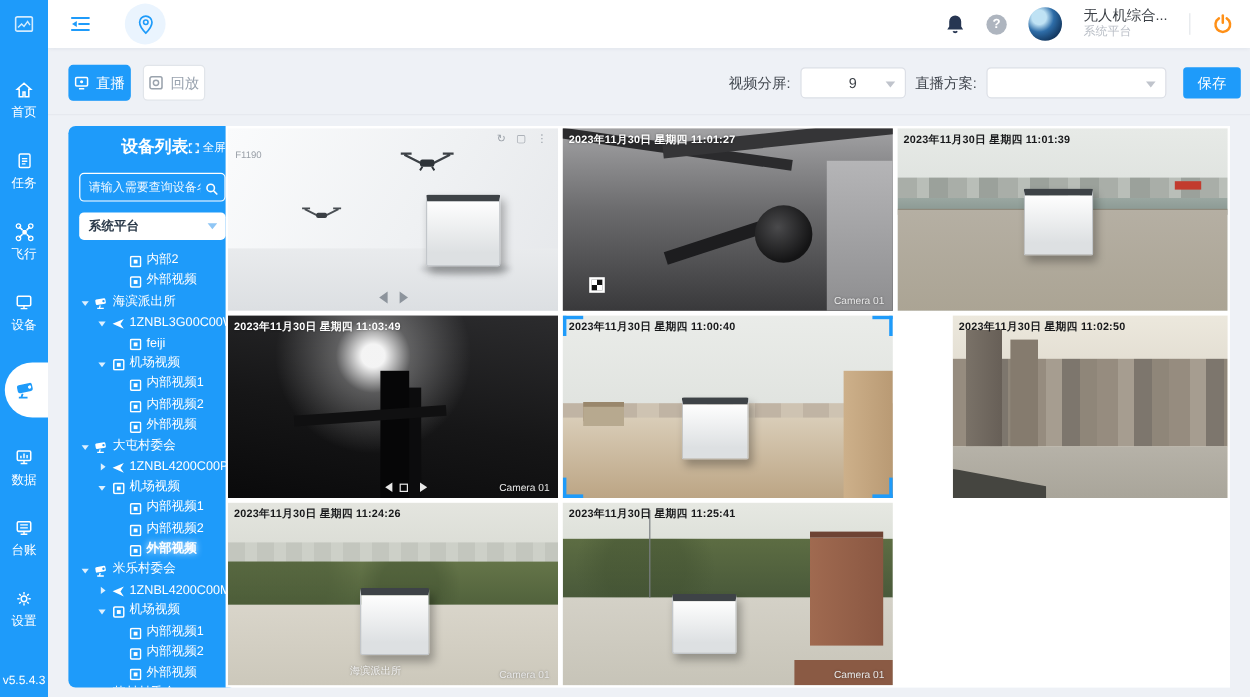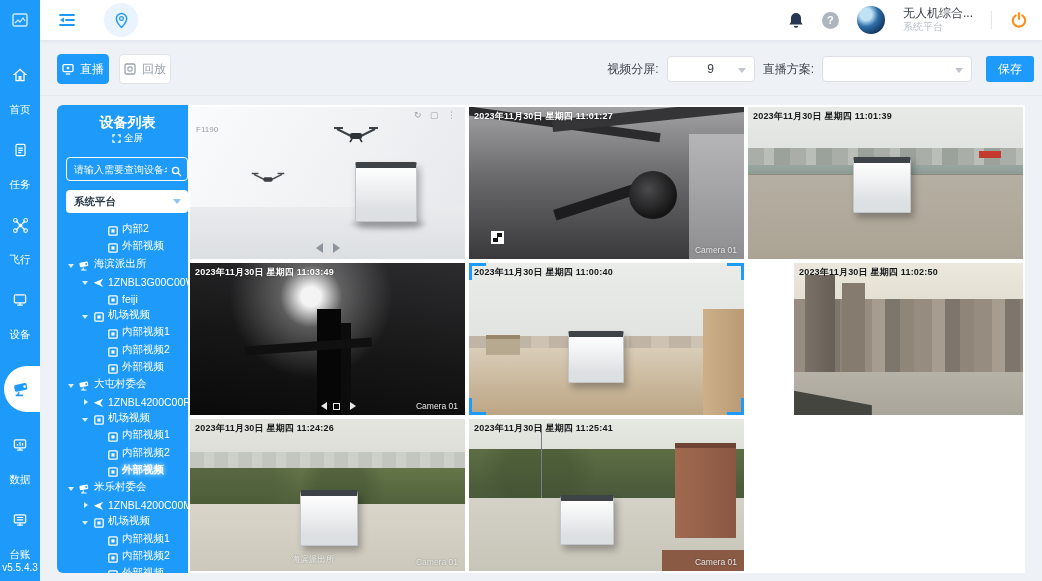--- a/index.html
+++ b/index.html
@@ -3,21 +3,21 @@
 <meta charset="utf-8">
 <style>
   * { margin:0; padding:0; box-sizing:border-box; }
   html,body { width:1042px; height:581px; font-family:"Liberation Sans",sans-serif; overflow:hidden; background:#eef1f6; }
   #app { position:relative; width:1042px; height:581px; }
 
   
   .rail { position:absolute; left:0; top:0; width:40px; height:581px; background:#1e9bfa; z-index:30; }
   .rail-logo { height:40px; display:flex; align-items:center; justify-content:center; color:rgba(255,255,255,.55); font-size:9px; overflow:hidden; }
   .nav { display:flex; flex-direction:column; align-items:center; gap:24px; padding-top:26px; }
-  .nav-item { display:flex; flex-direction:column; align-items:center; gap:19px; cursor:pointer; width:40px; }
+  .nav-item { display:flex; flex-direction:column; align-items:center; gap:3px; cursor:pointer; width:40px; }
   .nav-label { color:#fff; font-size:10.5px; }
   .nav-ic { display:flex; align-items:center; justify-content:center; height:18px; }
   .nav-item.active { background:#fff; width:36px; margin-left:4px; height:46px; border-radius:23px 0 0 23px; justify-content:center; align-self:flex-end; }
   .rail-version { position:absolute; bottom:8px; width:40px; text-align:center; color:#fff; font-size:10px; }
 
   
   .header { position:absolute; left:40px; top:0; width:1002px; height:40px; background:#fff; box-shadow:0 1px 4px rgba(15,40,80,.08); display:flex; align-items:center; z-index:20; }
   .hd-collapse { margin-left:18px; cursor:pointer; display:flex; }
   .hd-pin { margin-left:28px; width:34px; height:34px; border-radius:50%; background:#eaf4fe; display:flex; align-items:center; justify-content:center; cursor:pointer; }
   .hd-right { margin-left:auto; display:flex; align-items:center; gap:18px; padding-right:14px; }
@@ -40,21 +40,21 @@
   .tb-right { margin-left:auto; display:flex; align-items:center; gap:8px; }
   .tb-label { font-size:12px; color:#40464e; }
   .select { height:26px; background:#fff; border:1px solid #dcdfe6; border-radius:4px; display:flex; align-items:center; justify-content:center; position:relative; font-size:12px; color:#3a3f45; cursor:pointer; }
   .select .chev { position:absolute; right:8px; top:11px; border:4px solid transparent; border-top:5px solid #c0c4cc; }
   .sel-split { width:88px; }
   .sel-plan { width:150px; margin-right:6px; }
   .btn-save { height:26px; padding:0 12px; background:#1e9bfa; color:#fff; border-radius:3px; font-size:12px; display:flex; align-items:center; cursor:pointer; }
 
   
   .dev-panel { position:absolute; left:17px; top:65px; width:140px; height:468px; background:#1e9bfa; border-radius:6px; overflow:hidden; }
-  .dev-head { display:flex; align-items:center; justify-content:flex-end; padding:9px 9px 4px 10px;flex-direction:column; }
+  .dev-head { display:flex; align-items:center; justify-content:flex-end; padding:9px 9px 4px 10px; }
   .dev-title { color:#fff; font-size:14px; font-weight:bold; }
   .dev-full { color:#fff; font-size:9.5px; display:flex; align-items:center; gap:3px; cursor:pointer; }
   .dev-search { position:relative; margin:8px 9px 0 9px; }
   .dev-search input { width:100%; height:24px; background:transparent; border:1px solid #fff; border-radius:4px; color:#fff; font-size:10px; padding:0 20px 0 7px; outline:none; font-family:"Liberation Sans",sans-serif; }
   .dev-search input::placeholder { color:rgba(255,255,255,.95); }
   .dev-search .sic { position:absolute; right:6px; top:6px; }
   .dev-select { margin:9px 9px 2px 9px; height:23px; background:#fff; border-radius:4px; display:flex; align-items:center; position:relative; font-size:10.5px; font-weight:bold; color:#2b3a4a; padding-left:8px; cursor:pointer; }
   .dev-select .chev { position:absolute; right:7px; top:9px; border:4px solid transparent; border-top:5px solid #8fc6f5; }
   .tree { margin-top:6px; }
   .trow { display:flex; align-items:flex-end; height:17.2px; color:#fff; font-size:10.5px; cursor:pointer; white-space:nowrap; }

